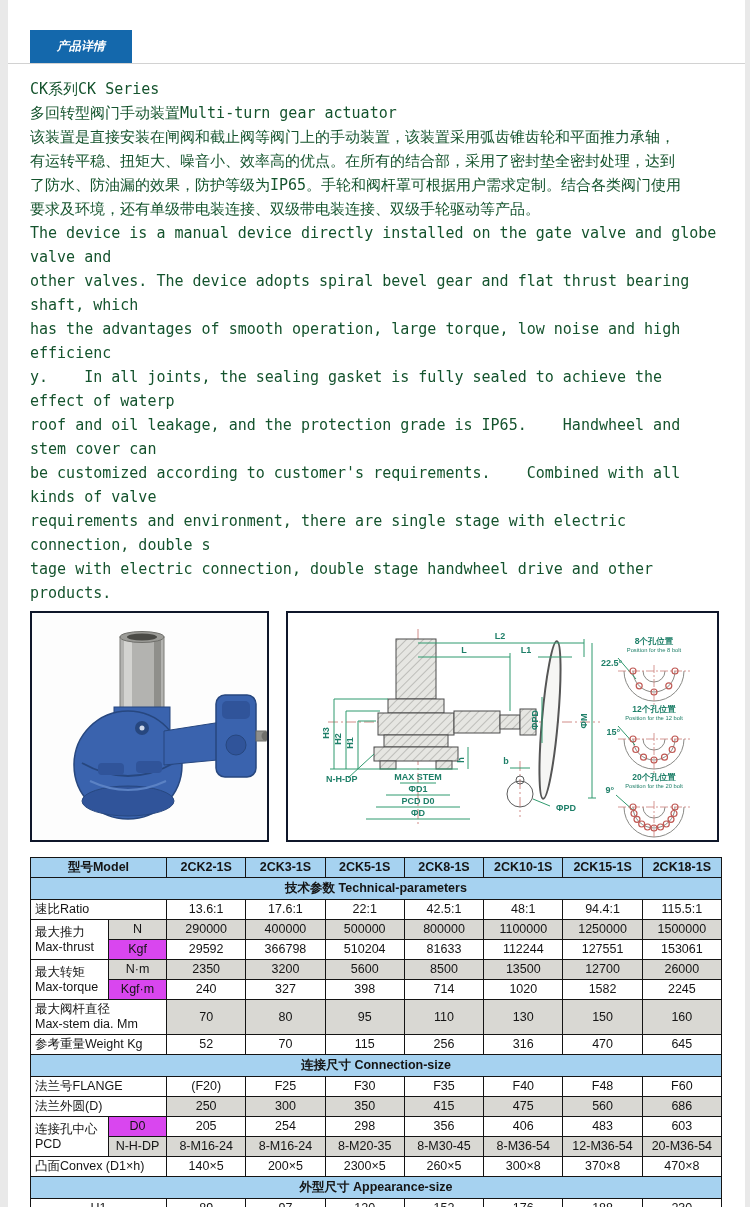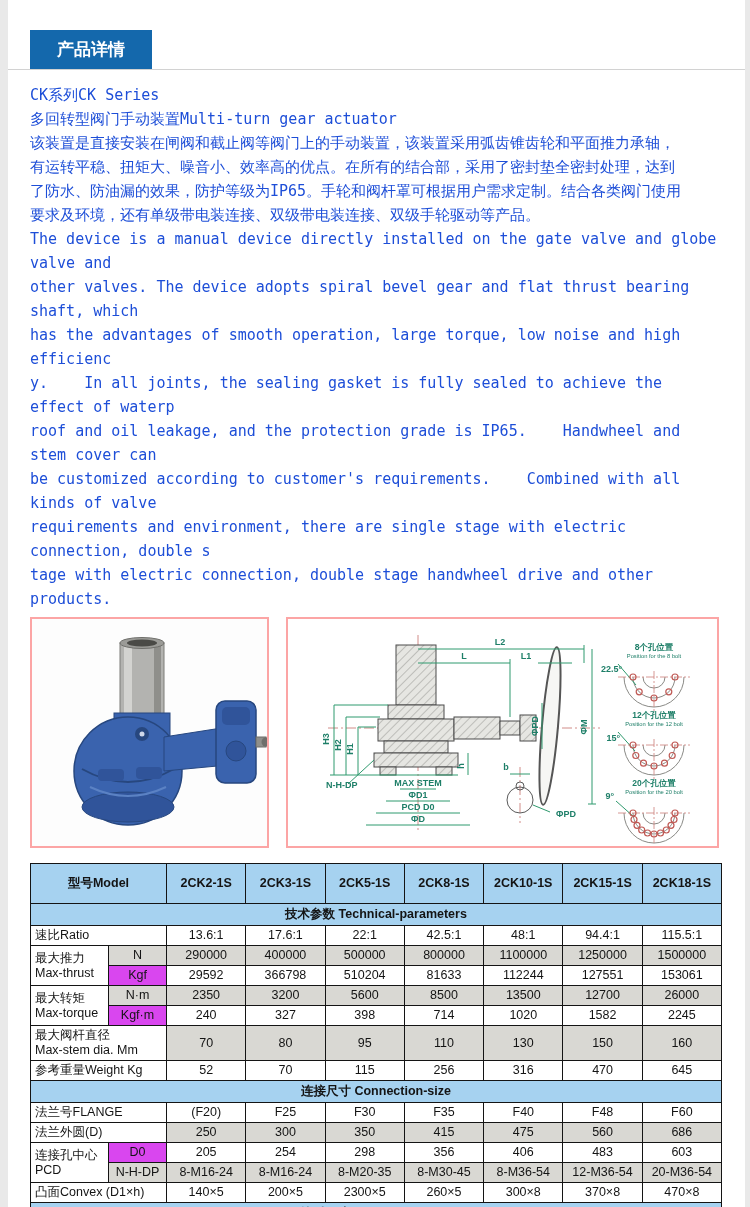--- a/index.html
+++ b/index.html
@@ -8,34 +8,34 @@
     --shade:#d9d8d3;
     --dim:#2f9a6e;
     --dimtext:#1e7f68;
     --centerline:#cc7f7a;
   }
   *{box-sizing:border-box;}
   body{margin:0;background:#e9e9e9;font-family:"Liberation Sans",sans-serif;}
   .page{width:737px;margin-left:8px;background:#fff;min-height:1207px;padding-top:1px;}
   .tab-row{margin-top:29px;border-bottom:1px solid #d2d2d2;}
   .tab{display:inline-block;margin-left:22px;background:var(--accent);color:#fff;
-       font-size:17px;font-weight:bold;padding:8px 27px;vertical-align:bottom;}
+       font-size:12px;font-weight:bold;padding:8px 27px;vertical-align:bottom;font-style:italic;}
   .content{padding:0 21px 0 22px;}
-  .intro-block{color:#1d4ed8;font-family:"DejaVu Sans Mono","Liberation Mono",monospace;
+  .intro-block{color:#14532d;font-family:"DejaVu Sans Mono","Liberation Mono",monospace;
        font-size:15px;line-height:24px;white-space:pre-wrap;}
   .series-title{margin-top:13px;}
   .figures{display:flex;gap:17px;margin-top:6px;}
-  .figure{border:2px solid #fca5a5;background:#fff;}
+  .figure{border:2px solid #0f172a;background:#fff;}
   .figure.photo{width:239px;height:231px;}
   .figure.diagram{width:433px;height:231px;}
   .figure svg{display:block;width:100%;height:100%;}
   table.spec-table{border-collapse:collapse;table-layout:fixed;width:692px;margin-top:15px;}
   .spec-table td,.spec-table th{border:1px solid #141414;font-size:12.5px;line-height:15px;
        padding:2px 2px;text-align:center;color:#141414;overflow:hidden;}
-  .spec-table th{background:var(--tableHeader);font-weight:bold;padding:12px 2px;}
+  .spec-table th{background:var(--tableHeader);font-weight:bold;padding:2px 2px;}
   .spec-table td.section{background:var(--tableHeader);font-weight:bold;padding:3px 2px;margin-top:16px;}
   .spec-table td.label-cell{text-align:left;padding-left:4px;white-space:pre-line;background:#fff;}
   .spec-table td.label-cell.center{text-align:center;padding-left:2px;}
   .spec-table td.sub{background:#d946ef;}
   .spec-table td.shade{background:var(--shade);}
   
   text{font-family:"Liberation Sans",sans-serif;}
   .dim-label{fill:var(--dimtext);font-weight:bold;font-size:9px;}
   .flange-cn{fill:var(--dimtext);font-weight:bold;font-size:8.5px;}
   .flange-en{fill:var(--dimtext);font-size:5.8px;}

